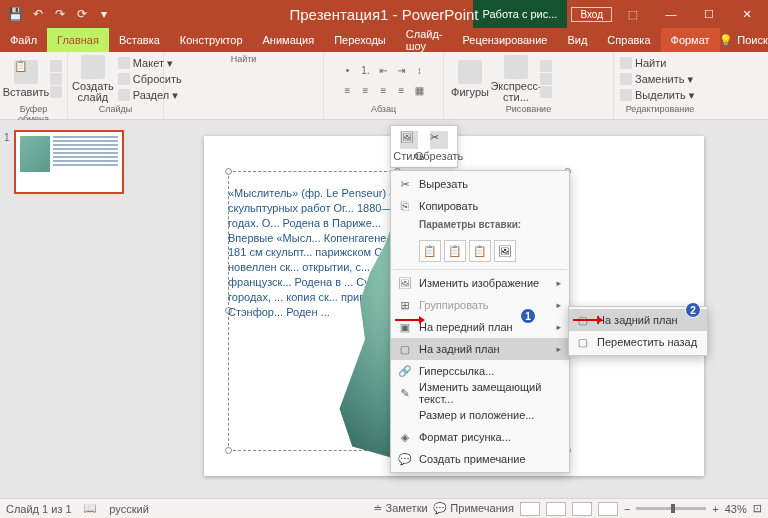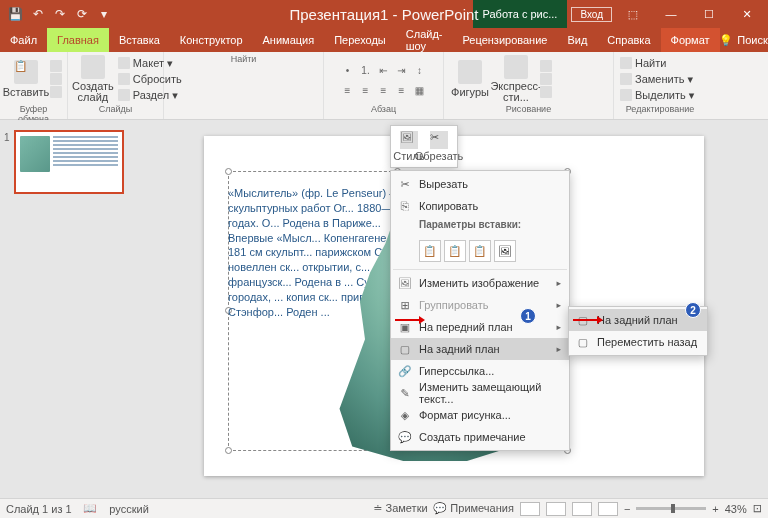--- a/index.html
+++ b/index.html
@@ -296,20 +296,24 @@
     </div>
   <div class="ctx-item">
       <span class="ctx-icon">🔗</span>
       <span>Гиперссылка...</span>
     </div>
   <div class="ctx-item">
       <span class="ctx-icon">✎</span>
       <span>Изменить замещающий текст...</span>
     </div>
   <div class="ctx-item">
+      <span class="ctx-icon"></span>
+      <span>Размер и положение...</span>
+    </div>
+  <div class="ctx-item">
       <span class="ctx-icon">◈</span>
       <span>Формат рисунка...</span>
     </div>
   <div class="ctx-item">
       <span class="ctx-icon">💬</span>
       <span>Создать примечание</span>
     </div>
 </div>
 
 <div class="submenu">

